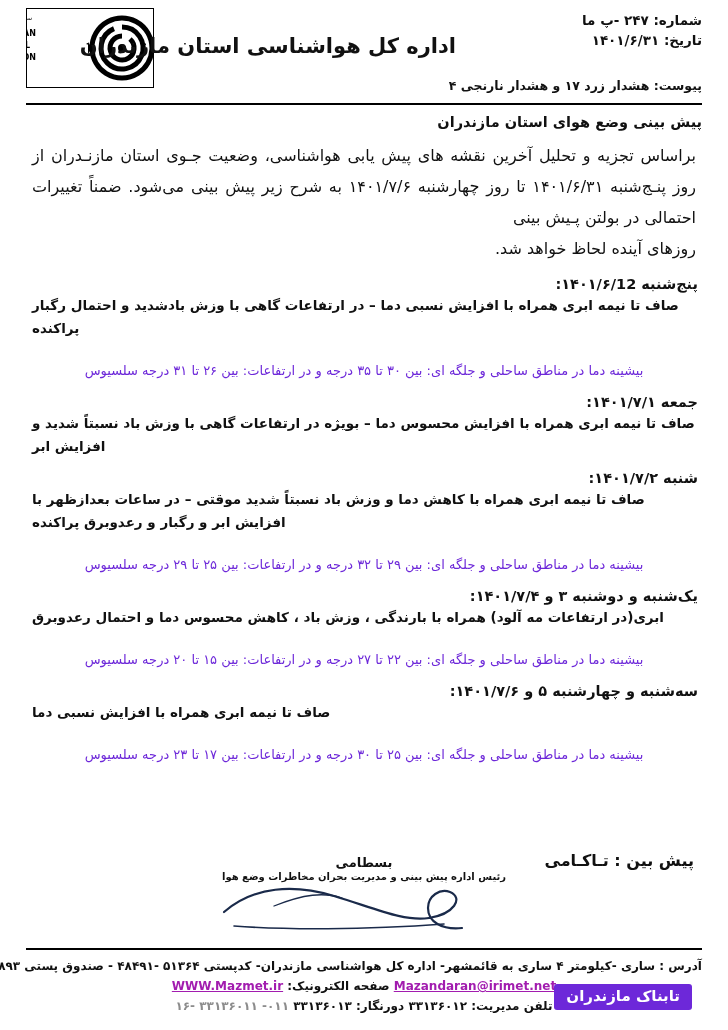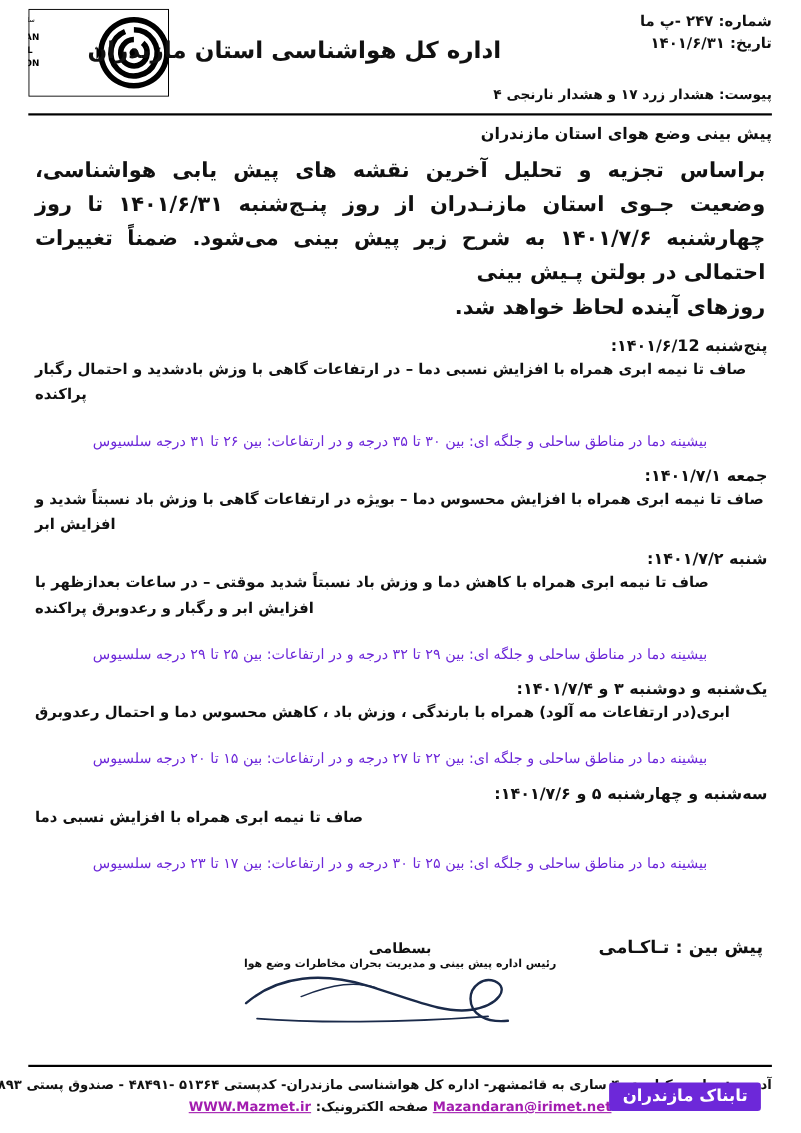--- a/index.html
+++ b/index.html
@@ -88,22 +88,22 @@
     right: 26px;
     bottom: 96px;
   }
   .doc-title {
     text-align: right;
     font-size: 14.5px;
     font-weight: bold;
     margin: 4px 0 10px 0;
   }
   .intro {
-    font-size: 19px;
-    font-weight: bold;
+    font-size: 16px;
+    font-weight: normal;
     line-height: 31px;
     text-align: justify;
     text-align-last: right;
     padding: 0 6px;
   }
   .intro .last { display: block; text-align: left; }
 
   .day-block { margin-top: 12px; }
   .day-head {
     font-size: 14.5px;
@@ -308,16 +308,20 @@
   </div>
 
   <div class="footer">
     <div class="hr-foot"></div>
     <div class="foot-line">آدرس : ساری -کیلومتر ۴ ساری به قائمشهر- اداره کل هواشناسی مازندران- کدپستی ۵۱۳۶۴ -۴۸۴۹۱ - صندوق پستی ۸۹۳- ۴۸۱۷۵</div>
     <div class="foot-line">
       <span class="link">Mazandaran@irimet.net</span>
       <span>صفحه الکترونیک:</span>
       <span class="link">WWW.Mazmet.ir</span>
     </div>
+    <div class="foot-line">
+      <span>تلفن مدیریت: ۳۳۱۳۶۰۱۲ دورنگار: ۳۳۱۳۶۰۱۳</span>
+      <span class="faded">۰۱۱- ۳۳۱۳۶۰۱۱ -۱۶</span>
+    </div>
     <div class="wm">تابناک مازندران</div>
   </div>
 
 </div>
 
 </body></html>

